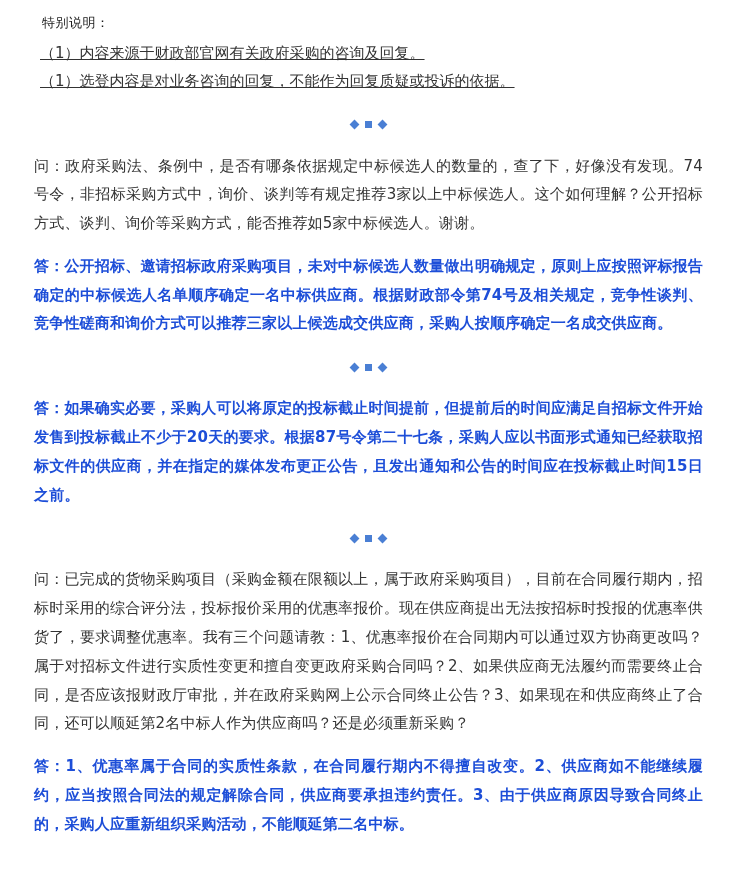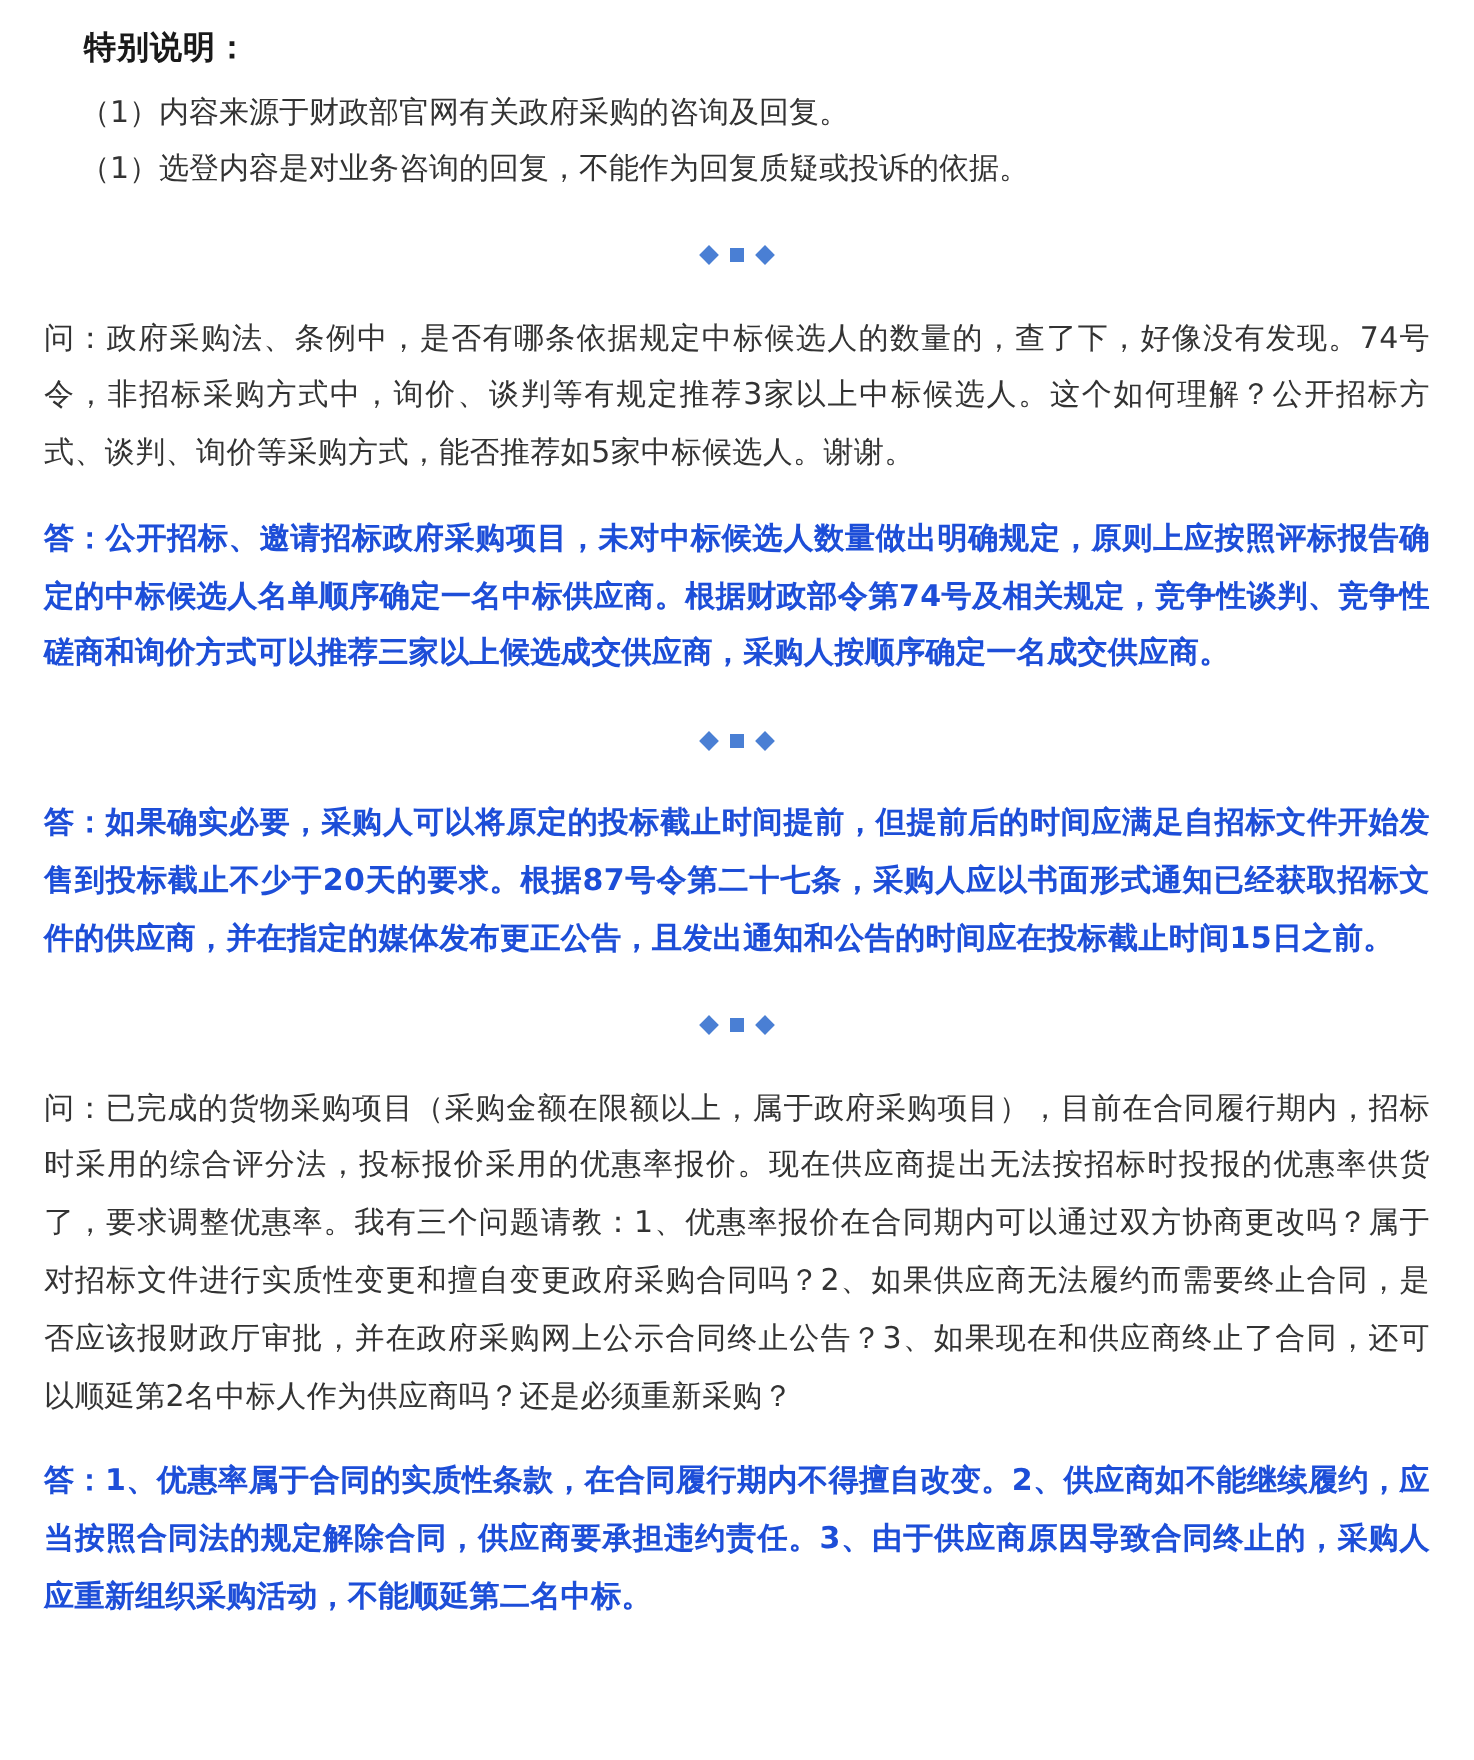--- a/index.html
+++ b/index.html
@@ -12,38 +12,39 @@
     width: 737px;
     min-height: 880px;
     font-family: "DejaVu Sans", "Liberation Sans", sans-serif;
     color: #2b2b2b;
   }
   .page {
     width: 737px;
     padding: 14px 22px 20px 22px;
   }
   .notice-title {
-    font-size: 16px;
-    font-weight: bold;
+    font-size: 13px;
+    font-weight: normal;
     color: #1a1a1a;
     letter-spacing: 0.5px;
     margin: 0 0 8px 2px;
     padding-left: 18px;
   }
   .notice-list {
     margin: 0 0 6px 0;
     padding: 0;
     list-style: none;
   }
   .notice-list li {
     font-size: 15px;
     line-height: 1.85;
     color: #333333;
     padding-left: 18px;
     text-indent: 0;
+    text-decoration: underline;
   }
   .divider {
     display: flex;
     align-items: center;
     justify-content: center;
     gap: 7px;
     margin: 22px 0 20px 0;
     height: 14px;
   }
   .divider .dia {
@@ -51,21 +52,21 @@
     height: 7px;
     background: #4a7fd4;
     transform: rotate(45deg);
   }
   .divider .sq {
     width: 7px;
     height: 7px;
     background: #4a7fd4;
   }
   .qa-block {
-    margin: 0;
+    margin: 12px;
   }
   .qa-q {
     font-size: 15px;
     line-height: 1.92;
     color: #333333;
     text-align: justify;
     margin: 0 0 14px 0;
     letter-spacing: 0.2px;
   }
   .qa-a {

